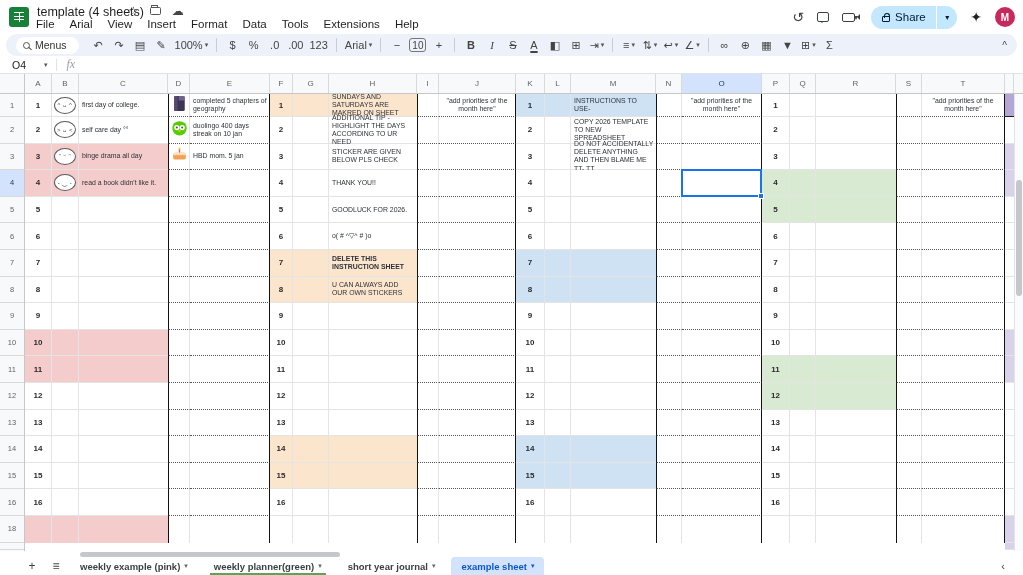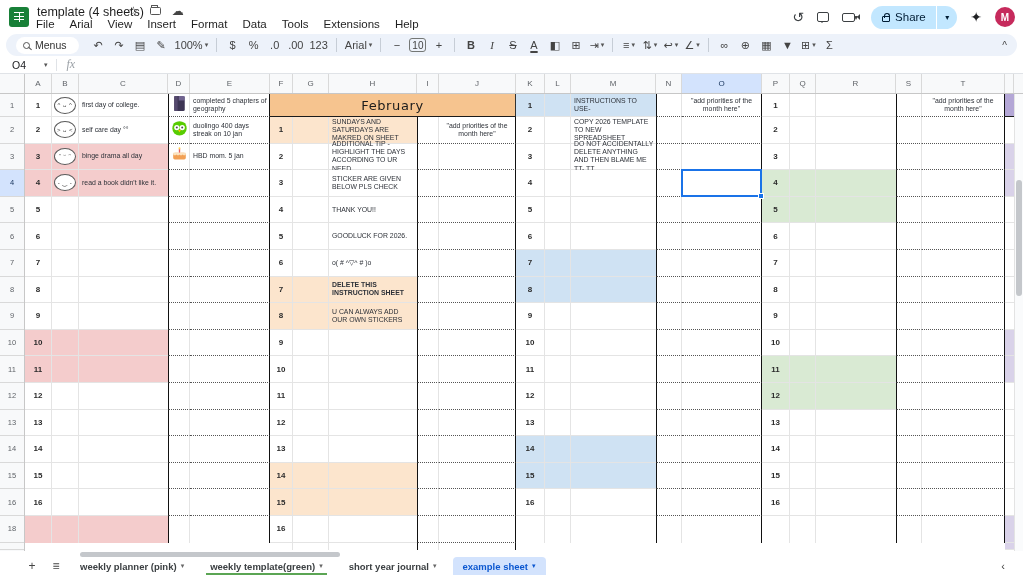--- a/index.html
+++ b/index.html
@@ -347,21 +347,20 @@
           <div class="cell c-note"></div>
           <div class="cell c-sside"></div>
           <div class="cell c-snote"></div>
           <div class="cell c-day nob" style="background: rgb(244, 204, 204);"></div>
           <div class="cell c-sticker nob" style="background: rgb(244, 204, 204);"></div>
           <div class="cell c-note nob" style="background: rgb(244, 204, 204);"></div>
           <div class="cell c-sside nob"></div>
           <div class="cell c-snote nob"></div>
         </div>
         <div class="month" style="left: 270px; width: 246px; grid-template-columns: 23px 36px 88px 22px 77px; grid-template-rows: 23px repeat(16, 26.6px) 7.5px;">
-          <div class="mhead" style="background: rgb(246, 196, 143);">February</div>
           <div class="cell c-day" style="background: rgb(252, 229, 205);">1</div>
           <div class="cell c-sticker" style="background: rgb(252, 229, 205);"></div>
           <div class="cell c-note" style="background: rgb(252, 229, 205);">SUNDAYS AND SATURDAYS ARE MAKRED ON SHEET</div>
           <div class="cell c-sside"></div>
           <div class="cell c-snote centered">"add priorities of the month here"</div>
           <div class="cell c-day">2</div>
           <div class="cell c-sticker"></div>
           <div class="cell c-note">ADDITIONAL TIP - HIGHLIGHT THE DAYS ACCORDING TO UR NEED</div>
           <div class="cell c-sside"></div>
           <div class="cell c-snote centered"></div>
@@ -666,25 +665,25 @@
     </div>
   <div class="hscroll">
       <div class="hthumb"></div>
     </div>
 
   <div class="tabbar">
     <span class="tb-btn">+</span>
     <span class="tb-btn">≡</span>
     <span id="tabs-root" style="display:flex;align-items:center;gap:6px;">
         <div class="sheettab">
-          <span>weekly planner (pink)</span>
+          <span>weekly example (pink)</span>
           <span class="caret">▾</span>
         </div>
         <div class="sheettab">
-          <span>weekly template(green)</span>
+          <span>weekly planner(green)</span>
           <span class="caret">▾</span>
           <span class="underline"></span>
         </div>
         <div class="sheettab">
           <span>short year journal</span>
           <span class="caret">▾</span>
         </div>
         <div class="sheettab active">
           <span>example sheet</span>
           <span class="caret">▾</span>

